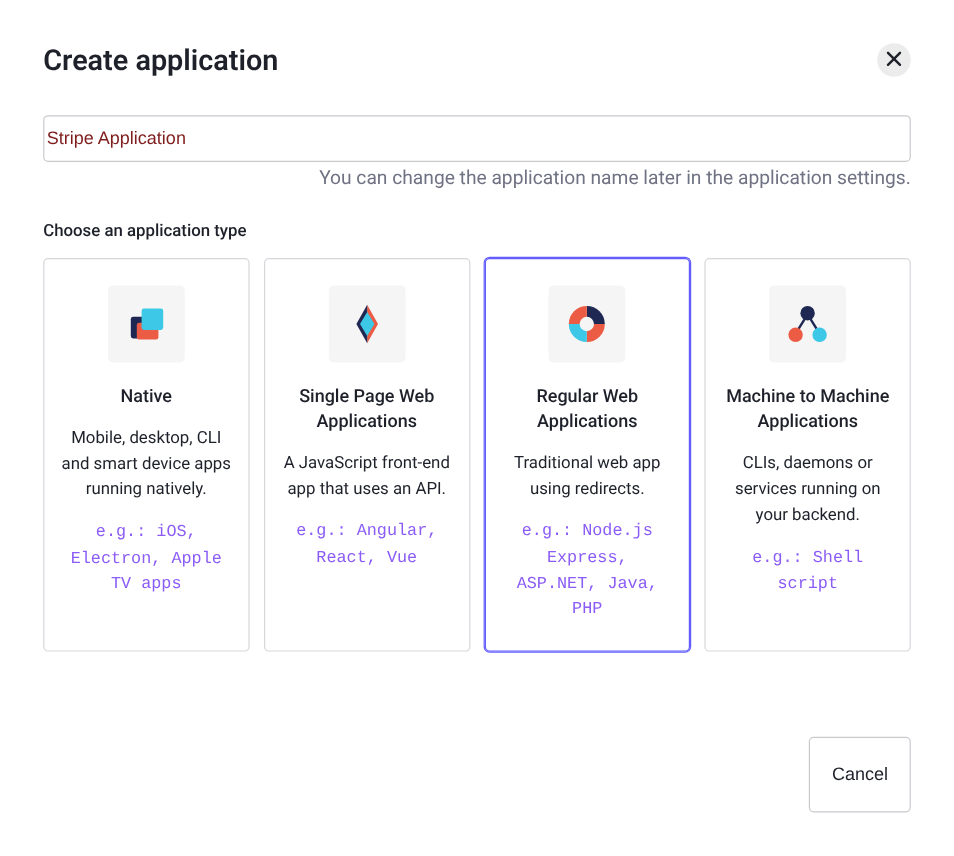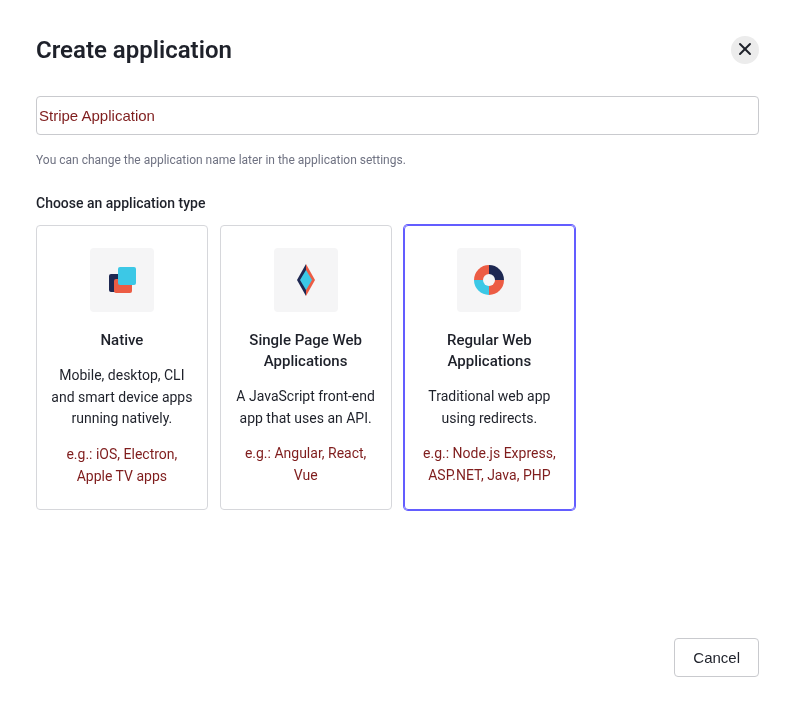--- a/index.html
+++ b/index.html
@@ -76,23 +76,24 @@
       width: 100%;
       border: 1px solid #c9cace;
       border-radius: 4px;
       padding: 10px 2px;
       font-size: 15px;
       color: #7f1d1d;
       outline: none;
     }
 
     .hint {
-      margin-top: 18px;
-      font-size: 12px;
+      margin-top: 3px;
+      font-size: 16px;
       color: #6f7282;
+      text-align: right;
     }
 
     .section-label {
       font-size: 14px;
       font-weight: 500;
       color: #1e212a;
       margin-bottom: 14px;
     }
 
     .type-grid {
@@ -138,34 +139,35 @@
 
     .type-desc {
       font-size: 14px;
       color: #1e212a;
       line-height: 1.55;
       margin-bottom: 14px;
     }
 
     .type-example {
       font-size: 14px;
-      color: #7f1d1d;
+      color: #8b5cf6;
       line-height: 1.55;
+      font-family: Liberation Mono, monospace;
     }
 
     .footer {
       position: absolute;
       bottom: 36px;
       right: 36px;
       display: flex;
       gap: 12px;
     }
 
     .btn {
-      padding: 10px 18px;
+      padding: 22px 18px;
       border-radius: 4px;
       font-size: 15px;
       font-weight: 500;
       cursor: pointer;
       border: none;
       text-align: right;
     }
 
     .btn-secondary {
       background: #ffffff;
@@ -236,19 +238,33 @@
           <path d="M 20 35 A 15 15 0 0 1 5 20 L 20 20 Z" fill="#3cc8e6"></path>
           <path d="M 5 20 A 15 15 0 0 1 20 5 L 20 20 Z" fill="#ec5c44"></path>
           <circle cx="20" cy="20" r="6" fill="#f5f5f6"></circle>
         </svg>
       </div>
       <div class="type-title">Regular Web Applications</div>
       <div class="type-desc">Traditional web app using redirects.</div>
       <div class="type-example">e.g.: Node.js Express, ASP.NET, Java, PHP</div>
     </div>
 
+    <div class="type-card">
+      <div class="type-icon">
+        <svg width="40" height="40" viewBox="0 0 40 40">
+          <line x1="20" y1="12" x2="10" y2="28" stroke="#1e2852" stroke-width="2"></line>
+          <line x1="20" y1="12" x2="30" y2="28" stroke="#1e2852" stroke-width="2"></line>
+          <circle cx="20" cy="11" r="6" fill="#1e2852"></circle>
+          <circle cx="10" cy="29" r="6" fill="#ec5c44"></circle>
+          <circle cx="30" cy="29" r="6" fill="#3cc8e6"></circle>
+        </svg>
+      </div>
+      <div class="type-title">Machine to Machine Applications</div>
+      <div class="type-desc">CLIs, daemons or services running on your backend.</div>
+      <div class="type-example">e.g.: Shell script</div>
+    </div>
 
   </div>
 </div>
 
 <div class="footer">
   <button class="btn btn-secondary">Cancel</button>
 </div>
 
 </body></html>

